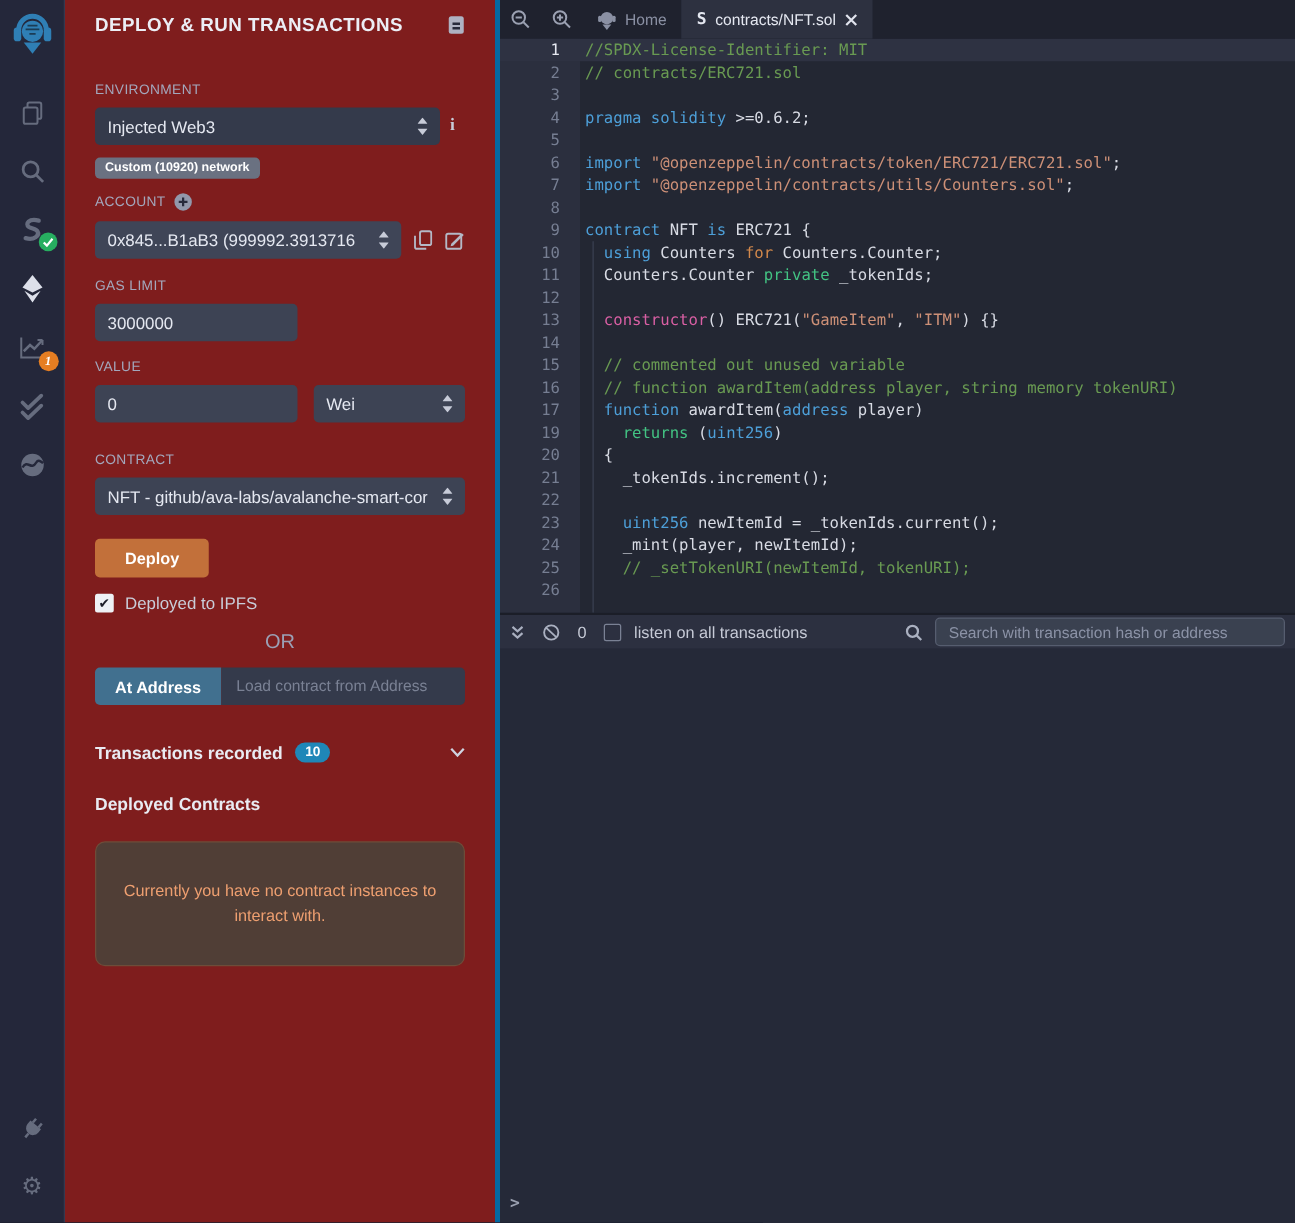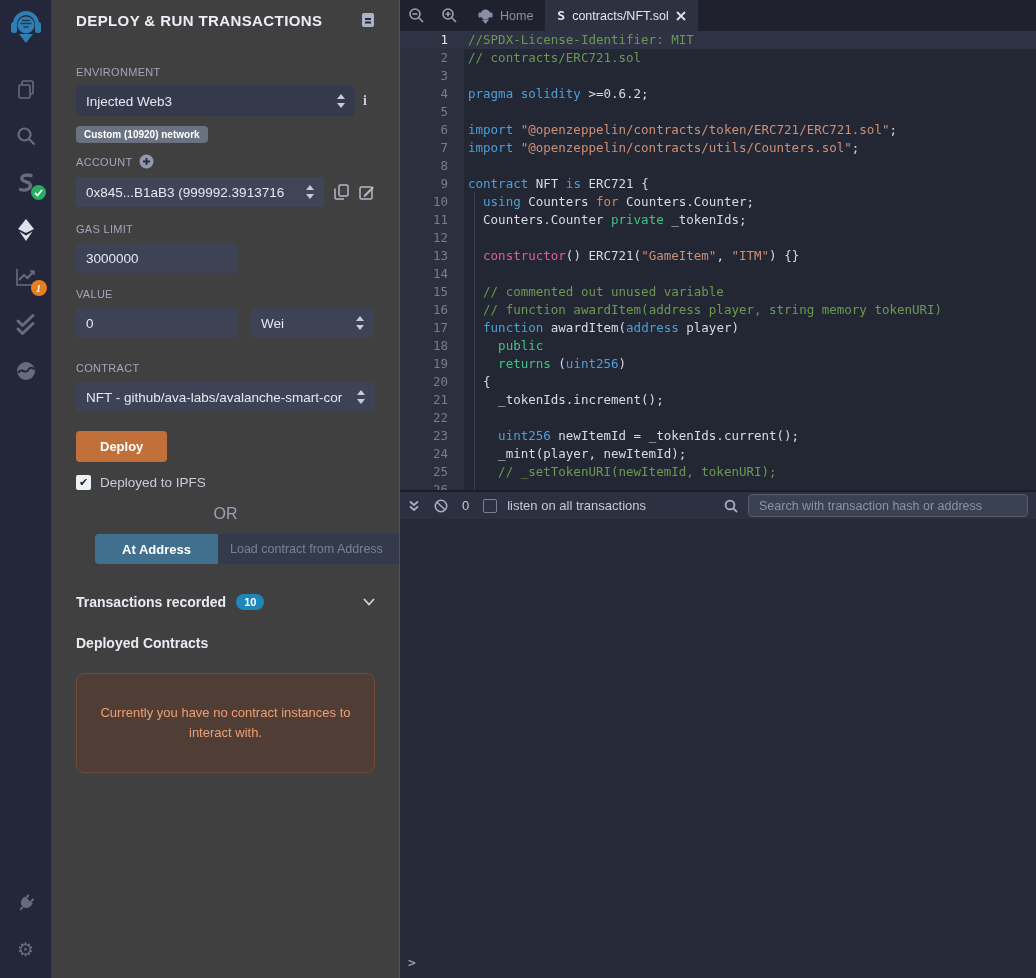--- a/index.html
+++ b/index.html
@@ -14,41 +14,41 @@
   .ricon { position:relative; width:26px; height:26px; display:flex; align-items:center; justify-content:center; color:#666c7e; cursor:pointer; }
   .ricon svg { display:block; }
   .ricon.active { color:#dde0ea; }
   .okbadge { position:absolute; right:-7px; bottom:-4px; width:15px; height:15px; border-radius:50%; background:#27ae60; display:flex; align-items:center; justify-content:center; }
   .numbadge { position:absolute; right:-8px; bottom:-6px; min-width:16px; height:16px; border-radius:50%; background:#e67e22; color:#fff; font:italic bold 10px "Liberation Serif", serif; display:flex; align-items:center; justify-content:center; }
   .rail-spacer { flex:1; }
   .rail-bottom { display:flex; flex-direction:column; align-items:center; gap:20px; margin-bottom:16px; }
   .gearglyph { font-size:19px; line-height:1; color:#666c7e; }
 
   
-  .panel { width:348px; background:#404040; flex-shrink:0; padding:12px 24px 0 24px; border-right:1px solid #0369a1; overflow:hidden; }
+  .panel { width:348px; background:#7f1d1d; flex-shrink:0; padding:12px 24px 0 24px; border-right:4px solid #0369a1; overflow:hidden; }
   .panel-head { display:flex; justify-content:space-between; align-items:flex-start; }
   .panel-title { font-size:15px; font-weight:bold; color:#eceef5; letter-spacing:.4px; }
   .plabel { font-size:11px; color:#a3a7bc; letter-spacing:.3px; margin-bottom:8px; display:flex; align-items:center; gap:6px; }
   .row { display:flex; align-items:center; }
   .sel, .inp { height:30px; border-radius:4px; border:none; background:#3d4354; color:#e5e8f1; font-size:13.5px; padding:0 10px; font-family:"Liberation Sans", sans-serif; }
   .sel { display:flex; align-items:center; justify-content:space-between; cursor:pointer; position:relative; white-space:nowrap; overflow:hidden; }
   .sel .sel-txt { overflow:hidden; text-overflow:clip; white-space:nowrap; }
   .env-sel { background:#343a4b; flex:1; }
   .acct-sel { flex:1; background:#3f4557; }
   .net-badge { display:inline-block; margin-top:10px; background:#6a7181; color:#fff; font-size:10px; font-weight:bold; padding:3px 8px; border-radius:4px; }
   .icon-btn { cursor:pointer; display:flex; align-items:center; justify-content:center; }
   .info-i { width:20px; font:bold 14px "Liberation Serif", serif; color:#c8ccd9; text-align:center; cursor:pointer; }
   .btn-deploy { display:block; margin-top:19px; background:#c2703a; color:#fff; font-size:13px; font-weight:bold; border:none; border-radius:4px; padding:8px 24px; cursor:pointer; }
   .chk-row { display:flex; align-items:center; gap:9px; margin-top:13px; }
   .chkbox { width:15px; height:15px; border-radius:2px; background:#eef1f5; display:flex; align-items:center; justify-content:center; font-size:11px; color:#1c1e28; cursor:pointer; }
   .chkbox.checked::after { content:"✔"; }
   .chk-label { font-size:13.5px; color:#c9cdd9; }
   .or { text-align:center; color:#9ba0b5; font-size:16px; margin-top:15px; }
   .ataddr-row { display:flex; margin-top:11px; }
-  .btn-ataddr { background:#41708f; color:#fff; border:none; font-size:13px; font-weight:bold; width:123px; height:30px; border-radius:4px 0 0 4px; cursor:pointer; flex-shrink:0;margin-left:19px; }
+  .btn-ataddr { background:#41708f; color:#fff; border:none; font-size:13px; font-weight:bold; width:101px; height:30px; border-radius:4px 0 0 4px; cursor:pointer; flex-shrink:0; }
   .ataddr-input { flex:1; height:30px; background:#343a4b; border:none; border-radius:0 4px 4px 0; color:#e5e8f1; font-size:12.5px; padding:0 12px; }
   .ataddr-input::placeholder { color:#7a8194; }
   .trans-row { display:flex; align-items:center; margin-top:30px; cursor:pointer; }
   .trans-label { font-size:14px; font-weight:bold; color:#e9ebf2; }
   .count-badge { background:#1f87b8; color:#fff; font-size:11px; font-weight:bold; border-radius:9px; padding:2px 8px; margin-left:10px; }
   .trans-spacer { flex:1; }
   .deployed { font-size:14px; font-weight:bold; color:#e9ebf2; margin-top:25px; }
   .alert { margin-top:22px; background:#503e36; border:1px solid #6e4c39; border-radius:8px; color:#ee9f70; font-size:13px; line-height:1.55; text-align:center; padding:29px 20px; }
   input::selection {background:#44506b;}
   .gas-inp { width:162px; }
@@ -327,21 +327,20 @@
           <div class="code-line"><span class="ln">8</span><span class="lt"></span></div>
           <div class="code-line"><span class="ln">9</span><span class="lt"><span class="tk-k">contract</span><span class="tk-p"> NFT </span><span class="tk-k">is</span><span class="tk-p"> ERC721 {</span></span></div>
           <div class="code-line"><span class="ln">10</span><span class="lt"><span class="tk-p">  </span><span class="tk-k">using</span><span class="tk-p"> Counters </span><span class="tk-o">for</span><span class="tk-p"> Counters.Counter;</span></span></div>
           <div class="code-line"><span class="ln">11</span><span class="lt"><span class="tk-p">  Counters.Counter </span><span class="tk-g">private</span><span class="tk-p"> _tokenIds;</span></span></div>
           <div class="code-line"><span class="ln">12</span><span class="lt"></span></div>
           <div class="code-line"><span class="ln">13</span><span class="lt"><span class="tk-p">  </span><span class="tk-pk">constructor</span><span class="tk-p">() ERC721(</span><span class="tk-s">"GameItem"</span><span class="tk-p">, </span><span class="tk-s">"ITM"</span><span class="tk-p">) {}</span></span></div>
           <div class="code-line"><span class="ln">14</span><span class="lt"></span></div>
           <div class="code-line"><span class="ln">15</span><span class="lt"><span class="tk-p">  </span><span class="tk-c">// commented out unused variable</span></span></div>
           <div class="code-line"><span class="ln">16</span><span class="lt"><span class="tk-p">  </span><span class="tk-c">// function awardItem(address player, string memory tokenURI)</span></span></div>
           <div class="code-line"><span class="ln">17</span><span class="lt"><span class="tk-p">  </span><span class="tk-k">function</span><span class="tk-p"> awardItem(</span><span class="tk-k">address</span><span class="tk-p"> player)</span></span></div>
-          <div class="code-line"><span class="ln">18</span><span class="lt"><span class="tk-p">    </span><span class="tk-g">public</span></span></div>
           <div class="code-line"><span class="ln">19</span><span class="lt"><span class="tk-p">    </span><span class="tk-g">returns</span><span class="tk-p"> (</span><span class="tk-k">uint256</span><span class="tk-p">)</span></span></div>
           <div class="code-line"><span class="ln">20</span><span class="lt"><span class="tk-p">  {</span></span></div>
           <div class="code-line"><span class="ln">21</span><span class="lt"><span class="tk-p">    _tokenIds.increment();</span></span></div>
           <div class="code-line"><span class="ln">22</span><span class="lt"></span></div>
           <div class="code-line"><span class="ln">23</span><span class="lt"><span class="tk-p">    </span><span class="tk-k">uint256</span><span class="tk-p"> newItemId = _tokenIds.current();</span></span></div>
           <div class="code-line"><span class="ln">24</span><span class="lt"><span class="tk-p">    _mint(player, newItemId);</span></span></div>
           <div class="code-line"><span class="ln">25</span><span class="lt"><span class="tk-p">    </span><span class="tk-c">// _setTokenURI(newItemId, tokenURI);</span></span></div>
           <div class="code-line"><span class="ln">26</span><span class="lt"></span></div>
         </div>
     </div>

